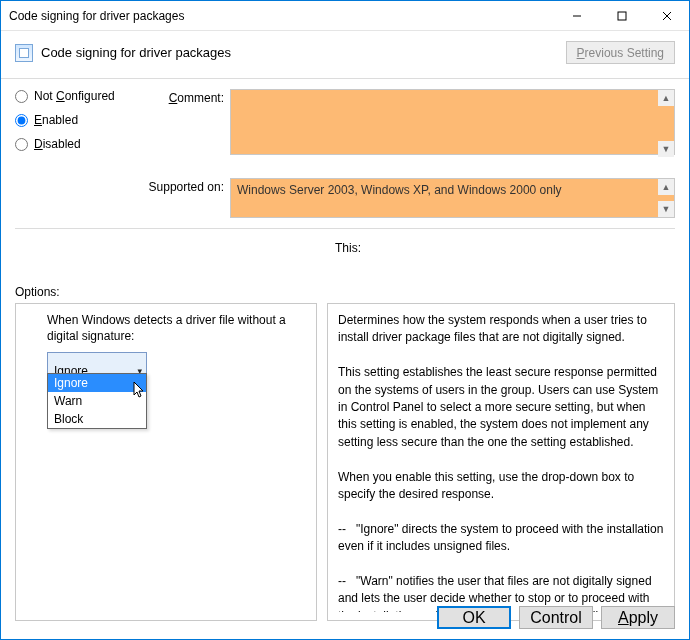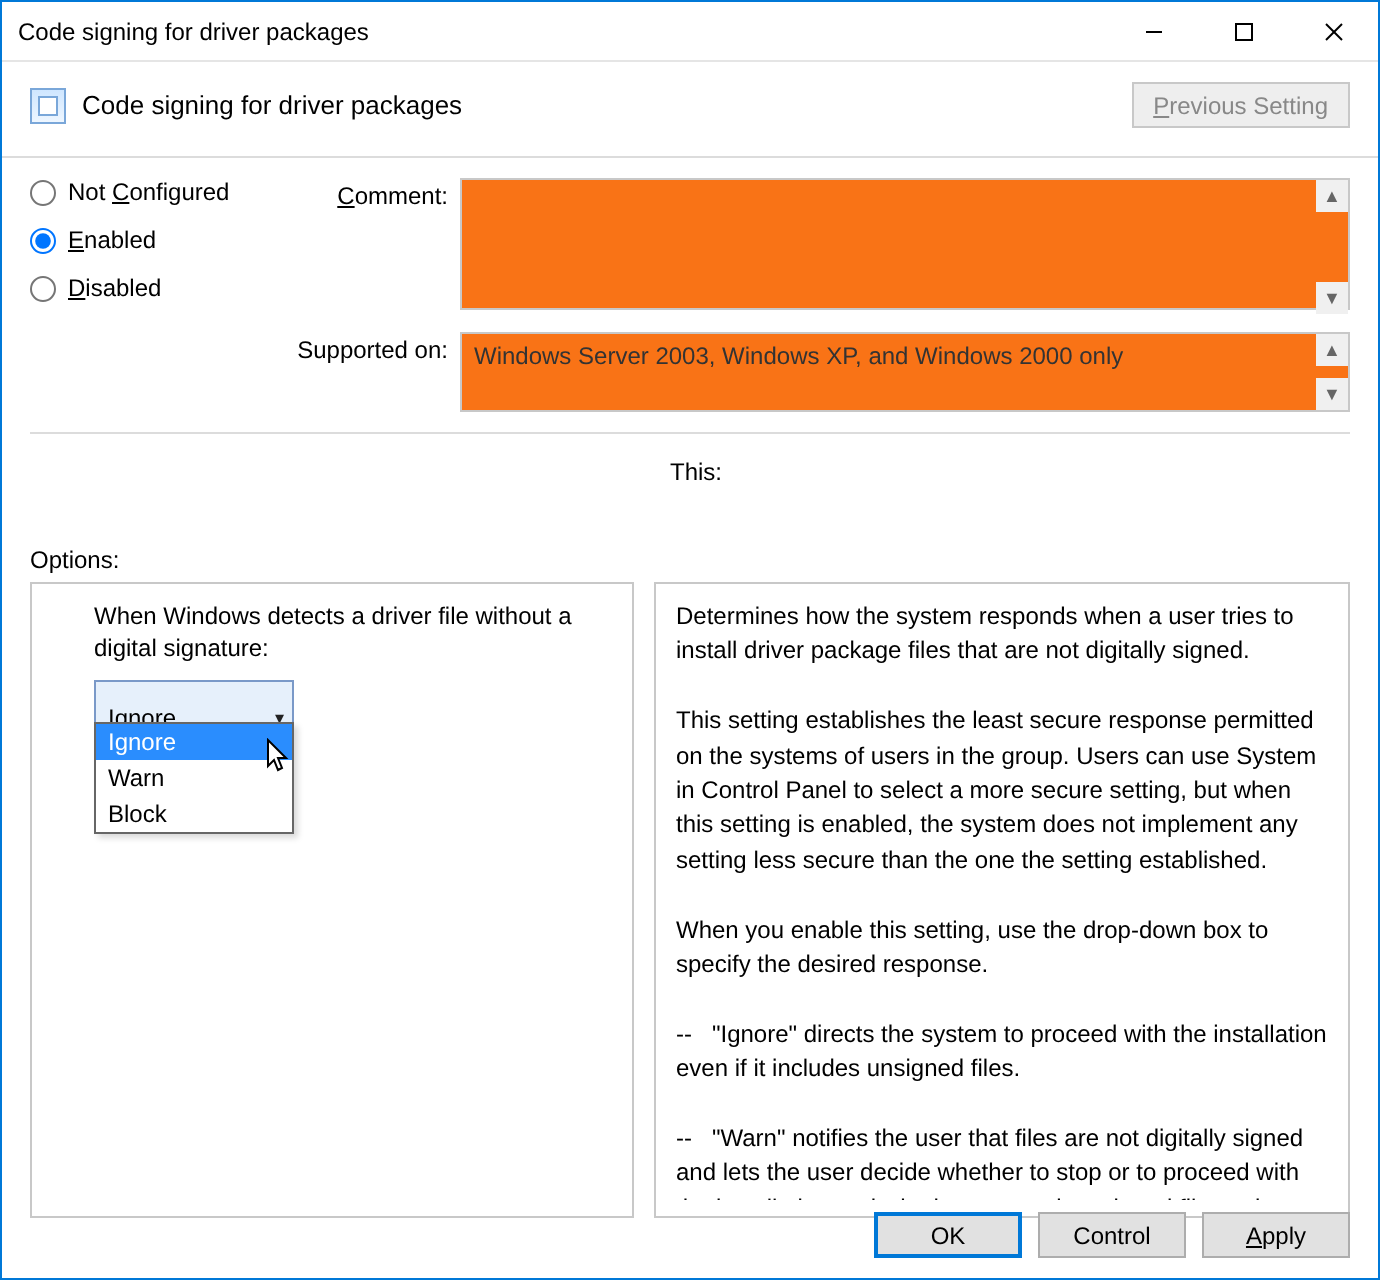--- a/index.html
+++ b/index.html
@@ -55,25 +55,25 @@
   }
   .header .nav-btn.disabled { color:#888; background:#eee; border-color:#c8c8c8; cursor:default;}
   .header .nav-btn .ul { text-decoration: underline; }
   .top-grid {
     display:flex; padding: 10px 14px 0 14px;
   }
   .radio-col { width:120px; }
   .radio-item { display:flex; align-items:center; margin: 0 0 10px 0; cursor:pointer;}
   .radio-item input { margin:0 6px 0 0; }
   .radio-item .ul { text-decoration: underline; }
-  .fields-col { flex:1; display:grid; grid-template-columns: 95px 1fr; row-gap:8px; align-items:start;}
+  .fields-col { flex:1; display:grid; grid-template-columns: 95px 1fr; row-gap:20px; align-items:start;}
   .fields-col .lbl { text-align:right; padding-right:6px; padding-top:2px;}
   .fields-col .lbl .ul { text-decoration: underline; }
   .textarea {
-    border:1px solid #c8c8c8; background:#f97316;
+    border:1px solid #c8c8c8; background:#fdba74;
     padding:4px 6px; font-size:12px; color:#333;
     position:relative; resize:none; font-family:inherit;
     width:100%;
   }
   .comment-box { height:66px; }
   .supported-box { height:40px; }
   .scroll-stub {
     position:absolute; right:1px; width:16px;
     display:flex; flex-direction:column; justify-content:space-between;
   }
@@ -120,21 +120,21 @@
     transform: translate(-2px,-2px);
   }
   .help-pane .help-text { line-height:1.45; white-space:pre-wrap; height:100%; overflow:hidden;}
   .button-row {
     position:absolute; right:14px; bottom:10px;
     display:flex; gap:8px;
   }
   .dlg-btn {
     height:23px; min-width:74px;
     border:1px solid #adadad; background:#e1e1e1;
-    font-size:12px; display:flex; align-items:center; justify-content:center;
+    font-size:16px; display:flex; align-items:center; justify-content:center;
     cursor:pointer;
   }
   .dlg-btn.primary { border:2px solid #0078d7; }
   .sep-line { height:1px; background:#dcdcdc; margin: 10px 14px 0 14px;}
 </style>
 </head>
 <body>
 
 <div class="titlebar">
   <span class="title-text">Code signing for driver packages</span>

